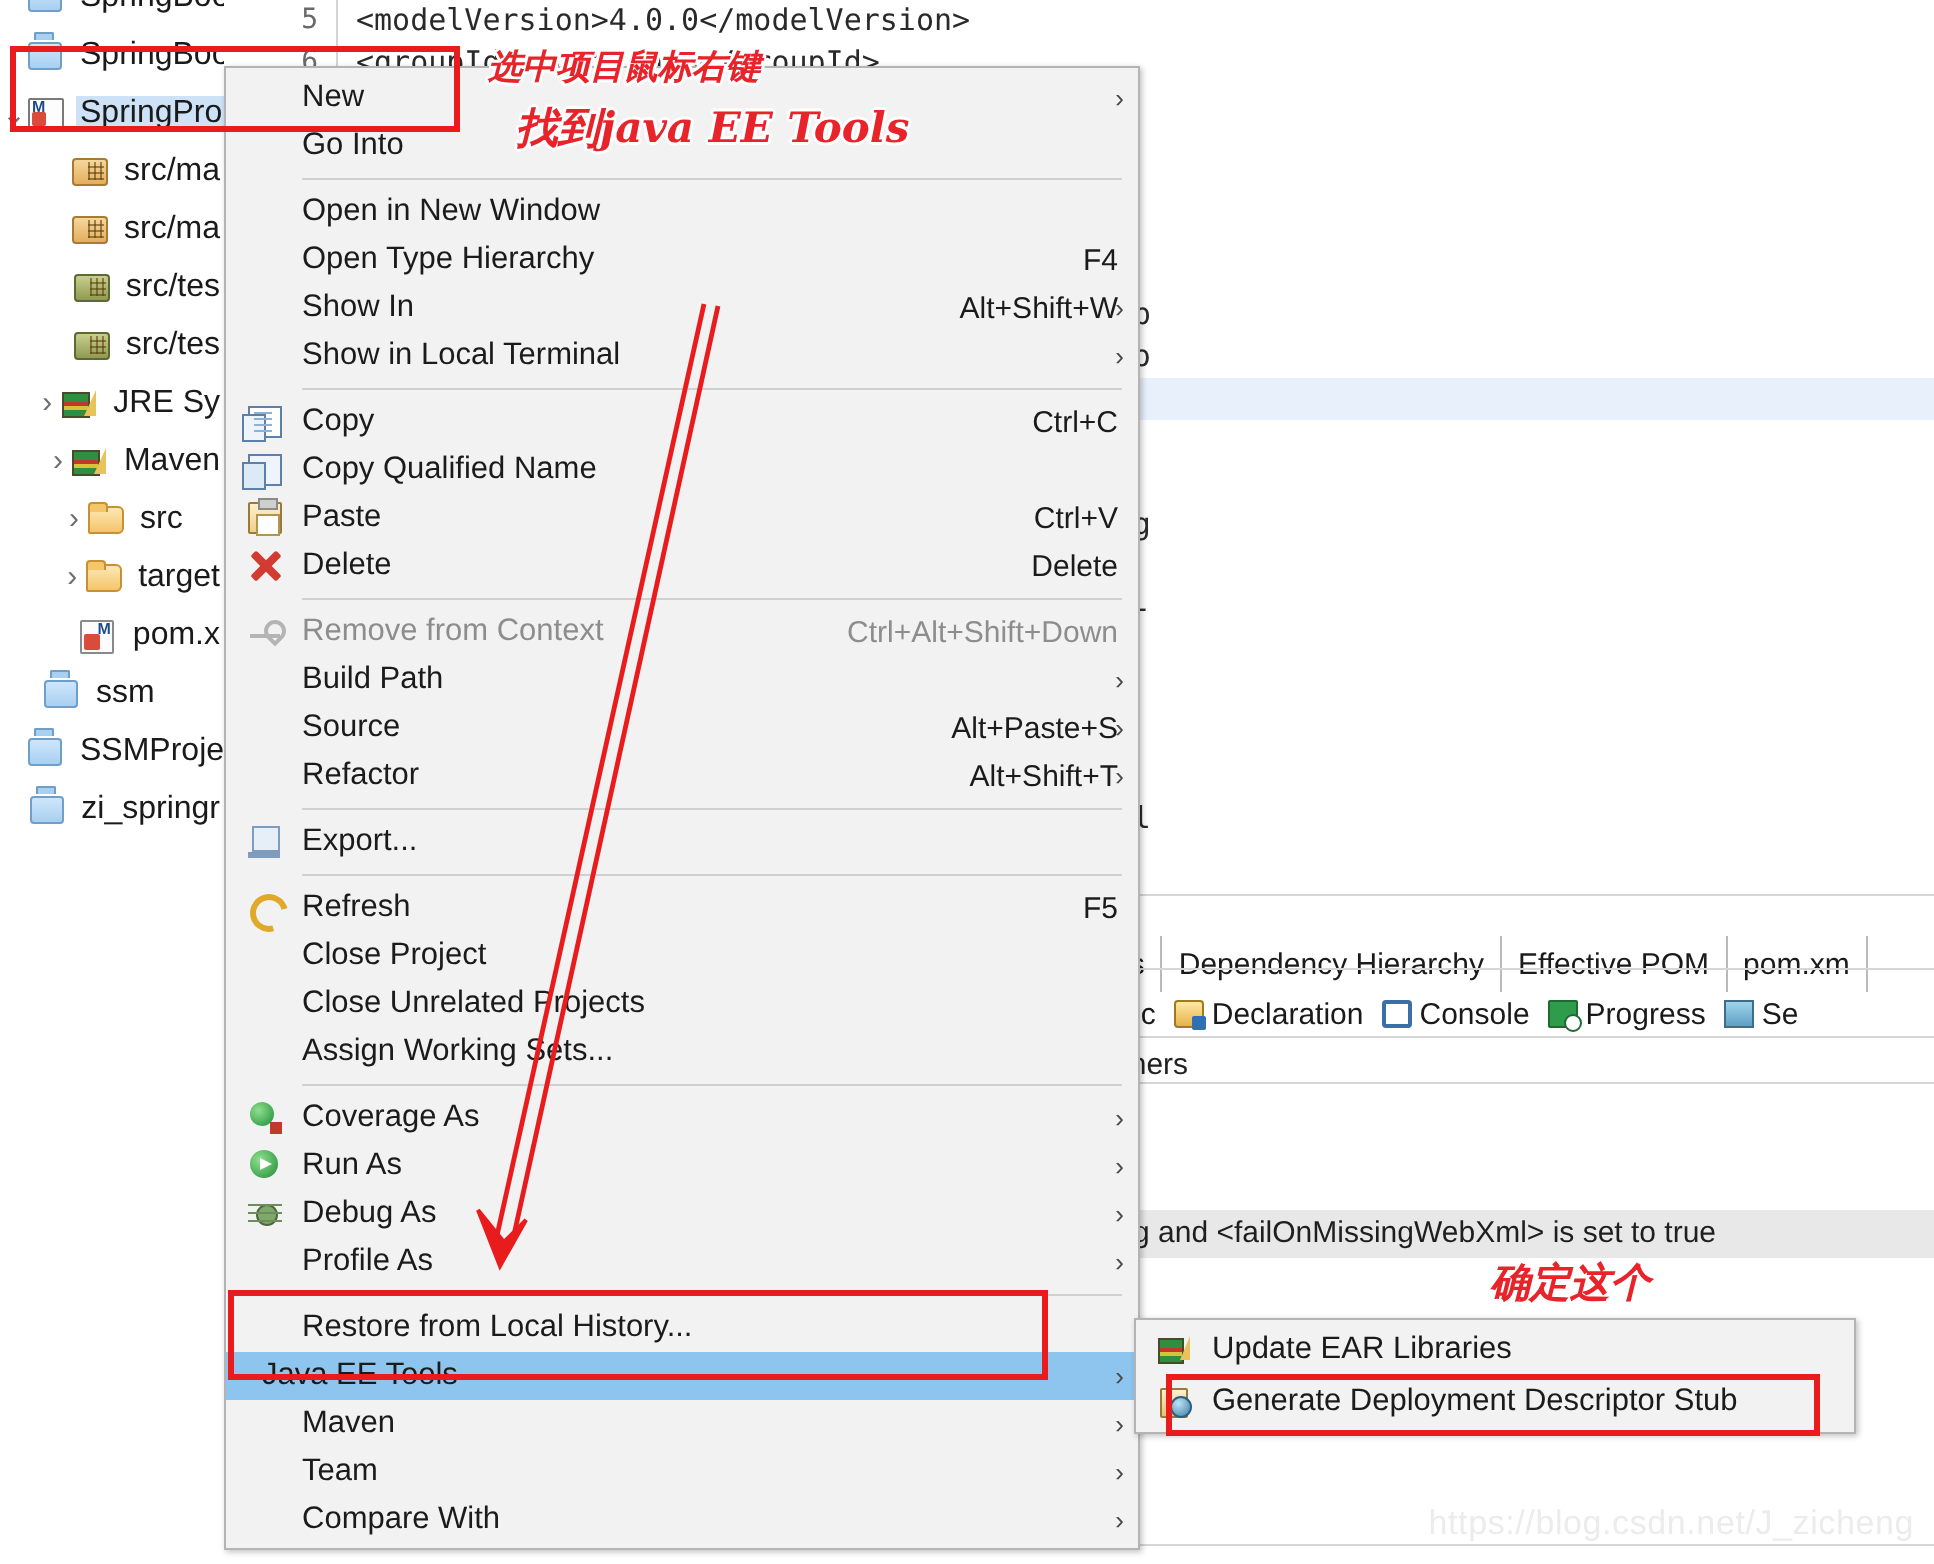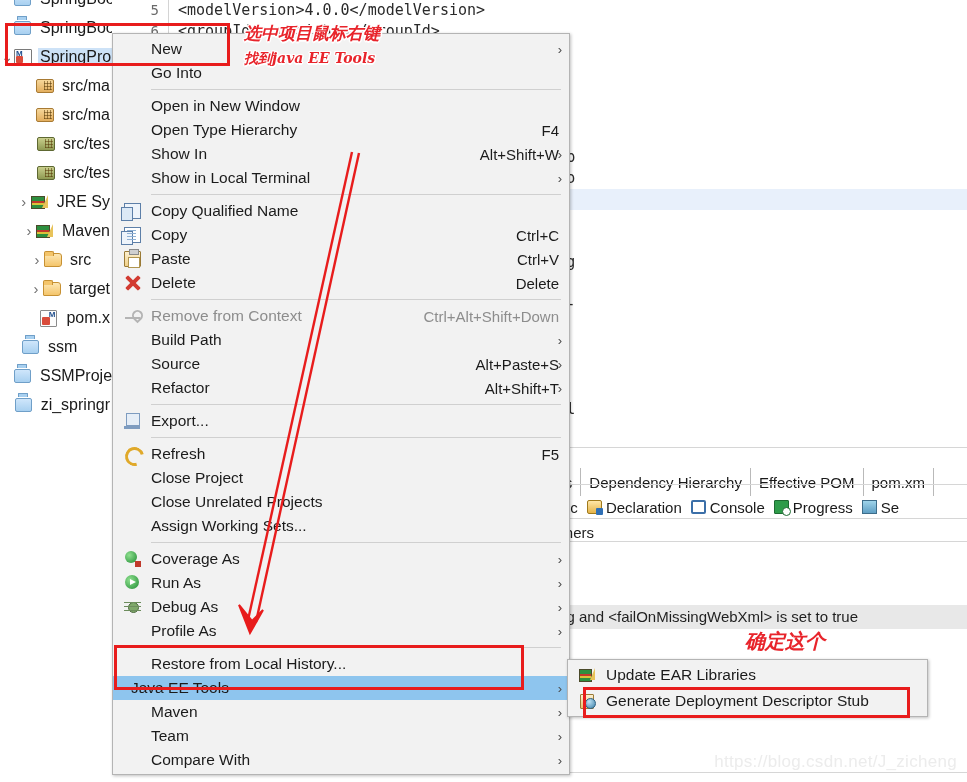--- a/index.html
+++ b/index.html
@@ -538,27 +538,27 @@
         <span>Show In</span>
         <span class="acc">Alt+Shift+W</span>
         <span class="arrow">›</span>
       </div>
       <div class="mi">
         <span>Show in Local Terminal</span>
         <span class="arrow">›</span>
       </div>
       <div class="msep"></div>
       <div class="mi">
-        <span class="mico g-copyq"></span>
-        <span>Copy Qualified Name</span>
-      </div>
-      <div class="mi">
         <span class="mico g-copy"></span>
         <span>Copy</span>
         <span class="acc">Ctrl+C</span>
+      </div>
+      <div class="mi">
+        <span class="mico g-copyq"></span>
+        <span>Copy Qualified Name</span>
       </div>
       <div class="mi">
         <span class="mico g-paste"></span>
         <span>Paste</span>
         <span class="acc">Ctrl+V</span>
       </div>
       <div class="mi">
         <span class="mico g-delete"></span>
         <span>Delete</span>
         <span class="acc">Delete</span>
@@ -660,17 +660,17 @@
   <div class="redbox" style="left:114px; top:645px; width:410px; height:45px;"></div>
   <div class="redbox" style="left:583px; top:687px; width:327px; height:31px;"></div>
 
   <svg id="arrow-svg" viewBox="0 0 967 782">
     <path d="M352,152 L248,620" stroke="#e81c1c" stroke-width="2.4" fill="none"></path>
     <path d="M359,153 L256,622" stroke="#e81c1c" stroke-width="2.4" fill="none"></path>
     <path d="M239,605 L250,633 L263,610 L252,621 Z" fill="#e81c1c" stroke="#e81c1c" stroke-width="2"></path>
   </svg>
 
   <div class="cn-note" style="left:244px; top:22px; font-size:17px;">选中项目鼠标右键</div>
-  <div class="cn-note" style="left:244px; top:50px; font-size:14px;">找到java EE Tools</div>
+  <div class="cn-note" style="left:258px; top:50px; font-size:21px;">找到java EE Tools</div>
   <div class="cn-note" style="left:745px; top:628px; font-size:20px;">确定这个</div>
 
   <div class="watermark">https://blog.csdn.net/J_zicheng</div>
 </div>
 
 </body></html>

